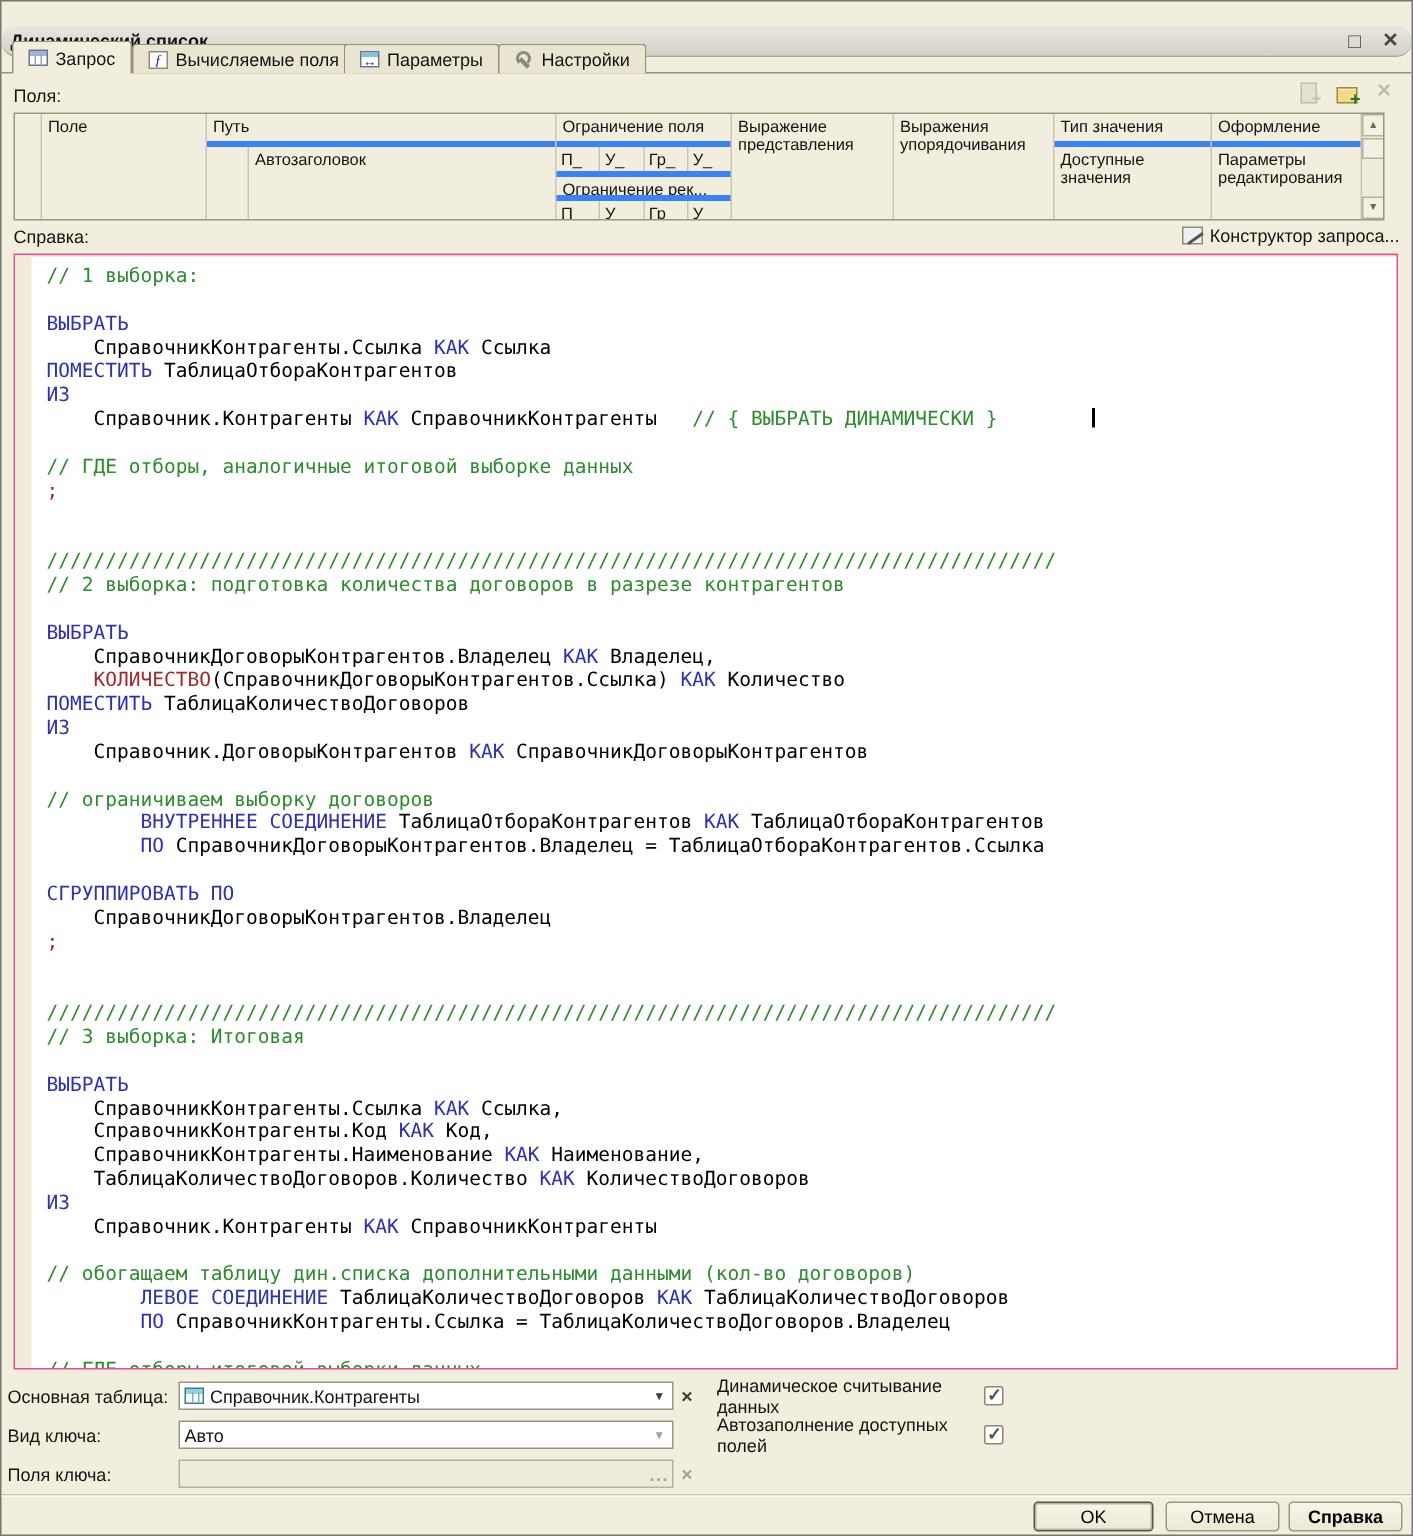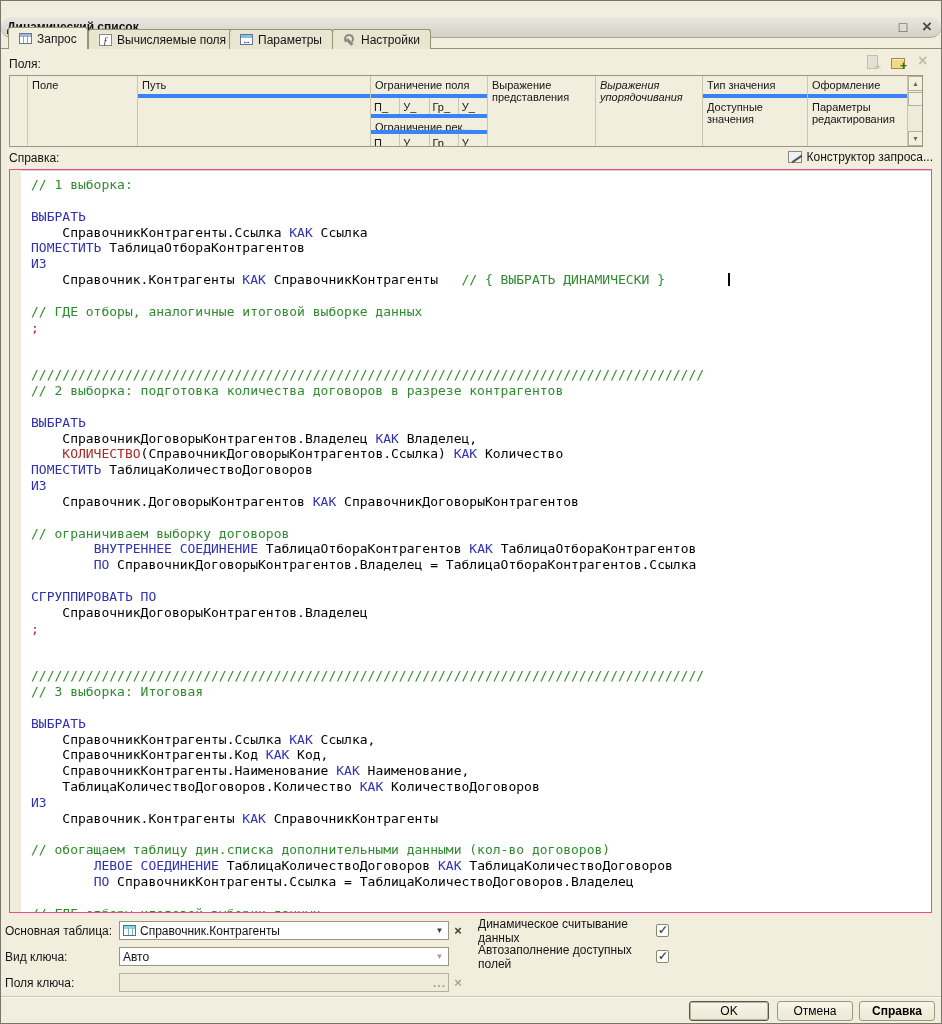--- a/index.html
+++ b/index.html
@@ -148,41 +148,45 @@
     <span class="tb-ico del-x"></span>
   </div>
 
   <div class="fldtable">
     <div class="col" style="width:18px;"></div>
     <div class="col" style="width:110px;">
       <div class="hcell">Поле</div>
     </div>
     <div class="col" style="width:233px;">
       <div class="hcell r1 rowline">Путь</div>
+      <div class="path-sub">
+        <div class="path-indent"></div>
+        <div class="hcell">Автозаголовок</div>
+      </div>
     </div>
     <div class="col" style="width:117px;">
       <div class="hcell r1 rowline" style="white-space:nowrap;">Ограничение поля</div>
       <div class="subrow rowline">
           <div class="subcell">П_</div>
           <div class="subcell">У_</div>
           <div class="subcell">Гр_</div>
           <div class="subcell">У_</div>
         </div>
       <div class="hcell r3 rowline">Ограничение рек...</div>
       <div class="subrow clip">
           <div class="subcell">П</div>
           <div class="subcell">У</div>
           <div class="subcell">Гр</div>
           <div class="subcell">У</div>
         </div>
     </div>
     <div class="col" style="width:108px;">
       <div class="hcell">Выражение представления</div>
     </div>
-    <div class="col" style="width:107px;font-style:italic;">
+    <div class="col" style="width:107px;">
       <div class="hcell">Выражения упорядочивания</div>
     </div>
     <div class="col" style="width:105px;">
       <div class="hcell r1 rowline">Тип значения</div>
       <div class="hcell">Доступные значения</div>
     </div>
     <div class="col" style="width:100px;">
       <div class="hcell r1 rowline">Оформление</div>
       <div class="hcell">Параметры редактирования</div>
     </div>

